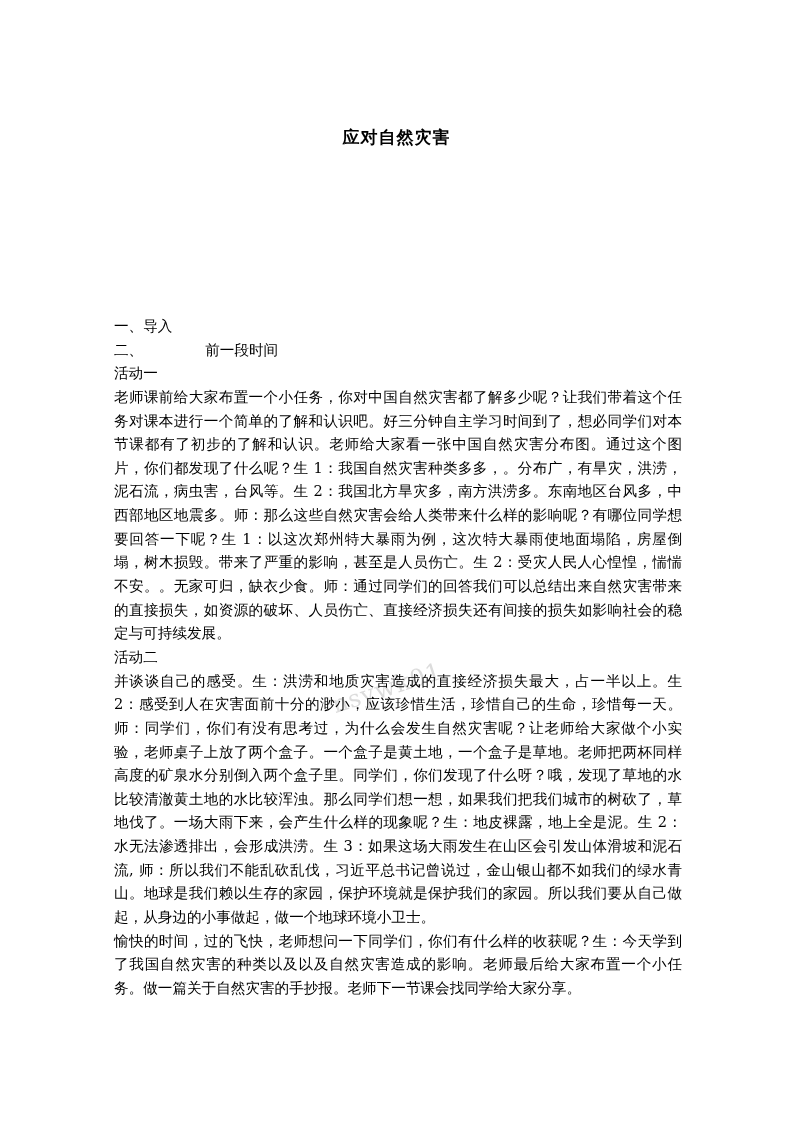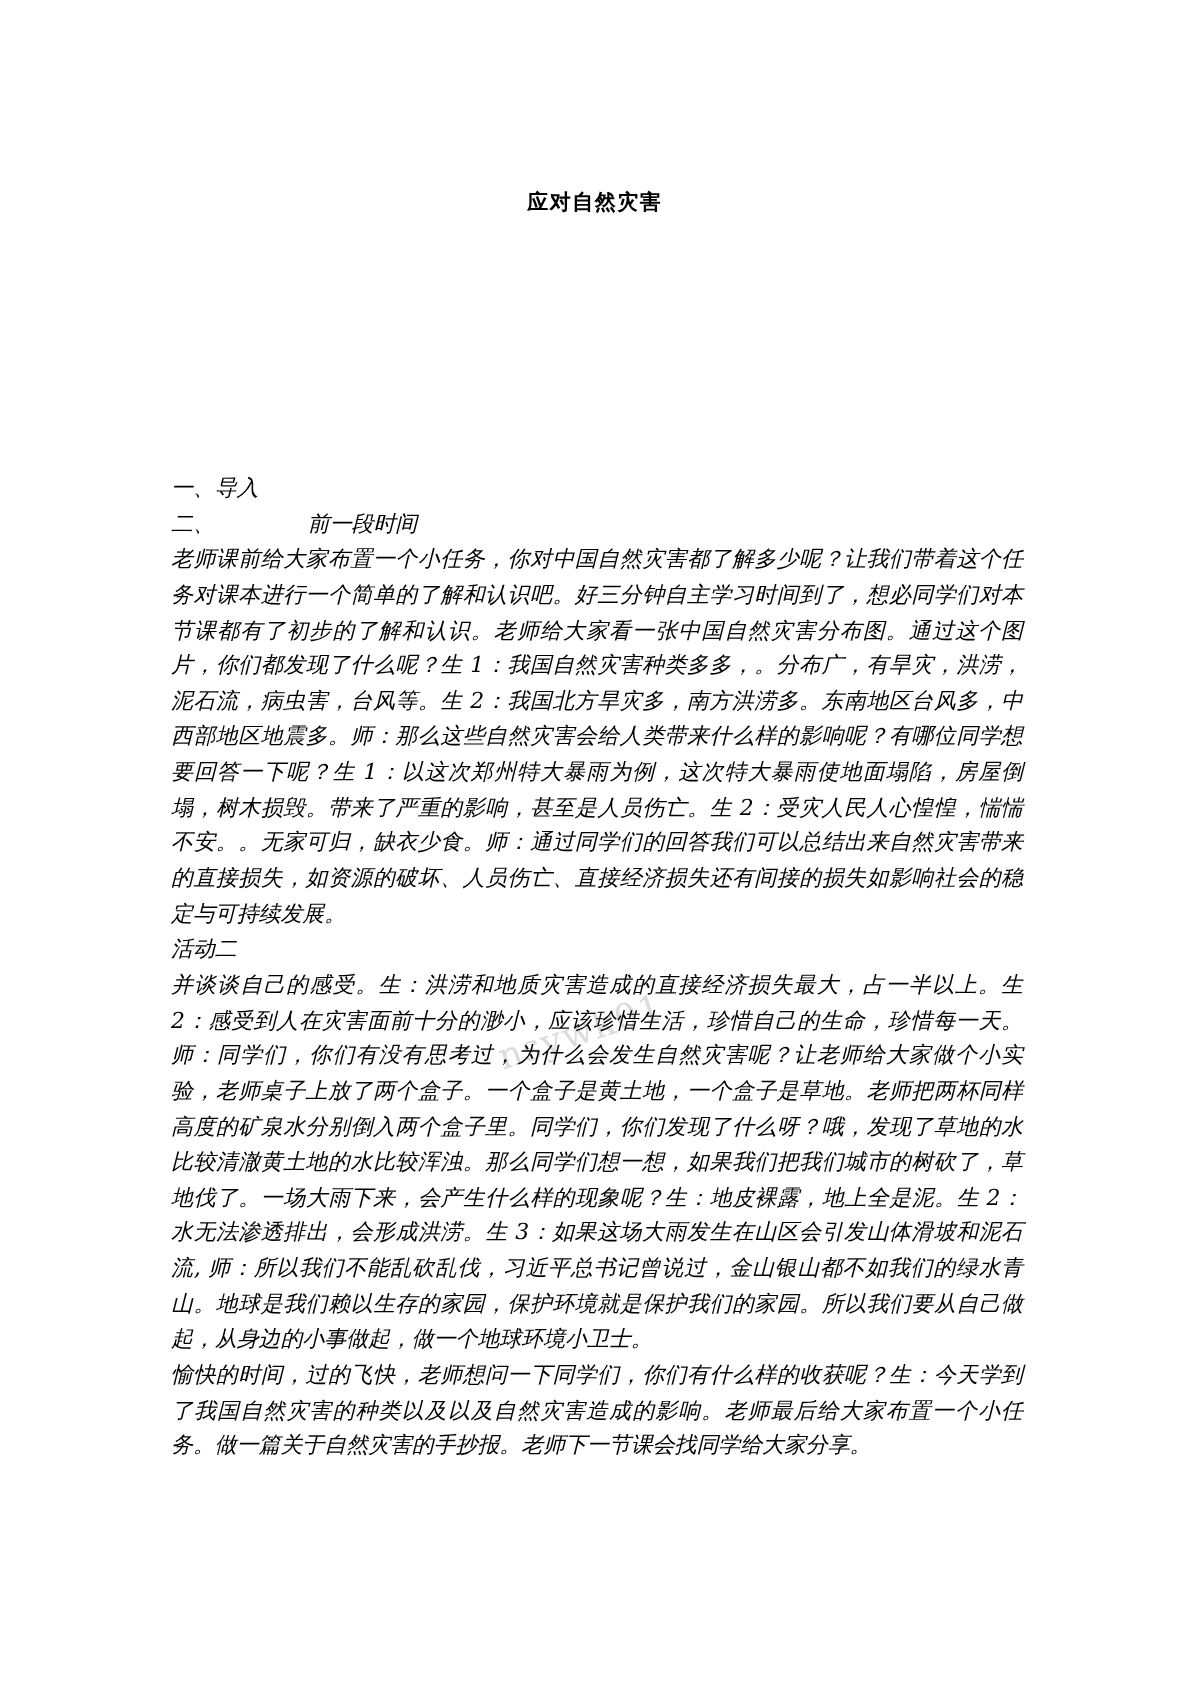--- a/index.html
+++ b/index.html
@@ -17,42 +17,41 @@
   }
   .page {
     position: relative;
     width: 793px;
     height: 1122px;
     box-sizing: border-box;
     padding: 0;
   }
   .doc-title {
     text-align: center;
-    font-size: 14px;
+    font-size: 17px;
     font-weight: bold;
     letter-spacing: 1px;
     margin-top: 126px;
     margin-bottom: 0;
     font-family: "DejaVu Serif", "Liberation Serif", serif;
   }
   .body-block {
     position: absolute;
     left: 114px;
     top: 188px;
     width: 568px;
     font-size: 14.6px;
     line-height: 1.62;
     text-align: justify;
     text-justify: inter-ideograph;
   }
   .body-block p {
     margin: 0;
     padding: 0;
     text-indent: 0;
-    font-style: italic;
   }
   .heading-line {
     margin: 0;
   }
   .indent-tab {
     display: inline-block;
     width: 62px;
   }
   .watermark {
     position: absolute;
@@ -73,19 +72,20 @@
 
 <div class="page">
 
   <div class="doc-title">应对自然灾害</div>
 
   <div class="watermark">nsywk01</div>
 
   <div class="body-block">
     <p class="heading-line">一、导入</p>
     <p class="heading-line"><span>二、</span><span class="indent-tab"></span><span>前一段时间</span></p>
+    <p>活动一</p>
     <p>老师课前给大家布置一个小任务，你对中国自然灾害都了解多少呢？让我们带着这个任务对课本进行一个简单的了解和认识吧。好三分钟自主学习时间到了，想必同学们对本节课都有了初步的了解和认识。老师给大家看一张中国自然灾害分布图。通过这个图片，你们都发现了什么呢？生 1：我国自然灾害种类多多，。分布广，有旱灾，洪涝，泥石流，病虫害，台风等。生 2：我国北方旱灾多，南方洪涝多。东南地区台风多，中西部地区地震多。师：那么这些自然灾害会给人类带来什么样的影响呢？有哪位同学想要回答一下呢？生 1：以这次郑州特大暴雨为例，这次特大暴雨使地面塌陷，房屋倒塌，树木损毁。带来了严重的影响，甚至是人员伤亡。生 2：受灾人民人心惶惶，惴惴不安。。无家可归，缺衣少食。师：通过同学们的回答我们可以总结出来自然灾害带来的直接损失，如资源的破坏、人员伤亡、直接经济损失还有间接的损失如影响社会的稳定与可持续发展。</p>
     <p>活动二</p>
     <p>并谈谈自己的感受。生：洪涝和地质灾害造成的直接经济损失最大，占一半以上。生 2：感受到人在灾害面前十分的渺小，应该珍惜生活，珍惜自己的生命，珍惜每一天。师：同学们，你们有没有思考过，为什么会发生自然灾害呢？让老师给大家做个小实验，老师桌子上放了两个盒子。一个盒子是黄土地，一个盒子是草地。老师把两杯同样高度的矿泉水分别倒入两个盒子里。同学们，你们发现了什么呀？哦，发现了草地的水比较清澈黄土地的水比较浑浊。那么同学们想一想，如果我们把我们城市的树砍了，草地伐了。一场大雨下来，会产生什么样的现象呢？生：地皮裸露，地上全是泥。生 2：水无法渗透排出，会形成洪涝。生 3：如果这场大雨发生在山区会引发山体滑坡和泥石流, 师：所以我们不能乱砍乱伐，习近平总书记曾说过，金山银山都不如我们的绿水青山。地球是我们赖以生存的家园，保护环境就是保护我们的家园。所以我们要从自己做起，从身边的小事做起，做一个地球环境小卫士。</p>
     <p>愉快的时间，过的飞快，老师想问一下同学们，你们有什么样的收获呢？生：今天学到了我国自然灾害的种类以及以及自然灾害造成的影响。老师最后给大家布置一个小任务。做一篇关于自然灾害的手抄报。老师下一节课会找同学给大家分享。</p>
   </div>
 
 </div>
 
 </body></html>

